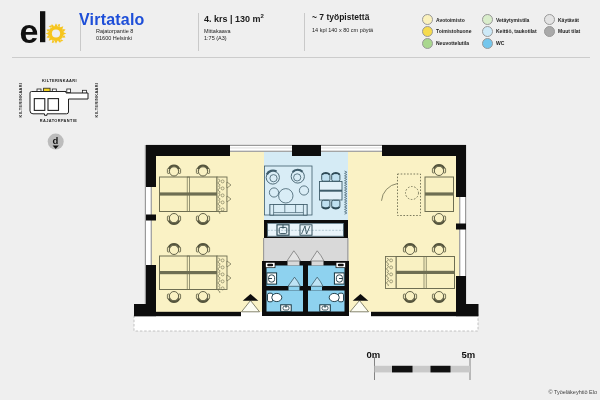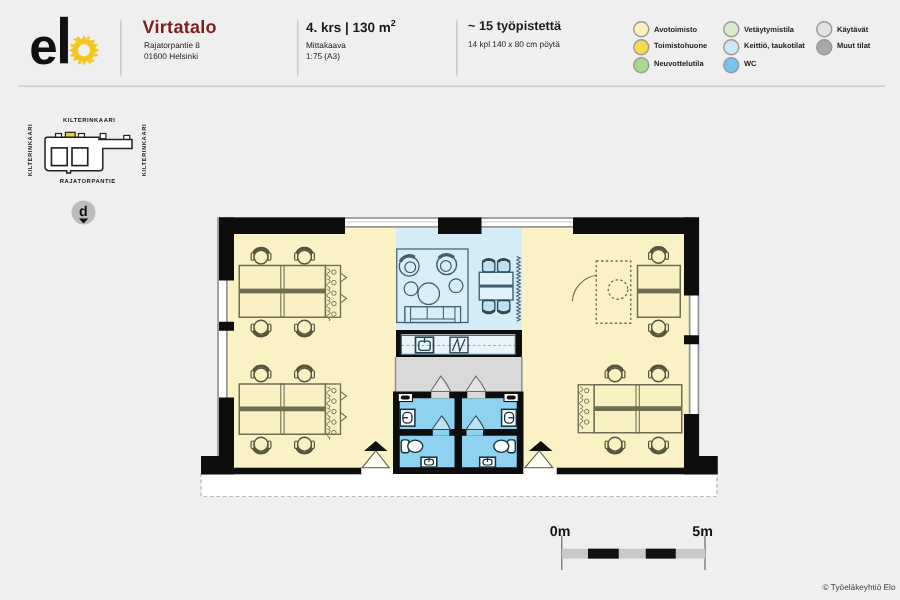--- a/index.html
+++ b/index.html
@@ -31,37 +31,37 @@
       <path d="M46.5,37.5 l2,-2.4 1.4,2.8 z"></path>
       <path d="M65.5,29.5 l-2,2.4 -1.4,-2.8 z"></path>
     </g>
     <circle cx="56" cy="33.5" r="7.6"></circle>
   </g>
   <circle cx="56" cy="33.5" r="4.1" fill="#efefef"></circle>
 </svg>
 
 <div class="abs" style="left:80px;top:13px;width:1px;height:38px;background:#c9c9c9"></div>
 
-<div class="abs" style="left:95px;top:11px;font-size:12px;font-weight:bold;color:#7f1d1d;letter-spacing:0.2px">Virtatalo</div>
+<div class="abs" style="left:79px;top:11px;font-size:16px;font-weight:bold;color:#1d4ed8;letter-spacing:0.2px">Virtatalo</div>
 
 <div class="abs" style="left:96px;top:27.5px;font-size:5.5px;color:#222">Rajatorpantie 8</div>
 
 <div class="abs" style="left:96px;top:34.5px;font-size:5.5px;color:#222">01600 Helsinki</div>
 
 <div class="abs" style="left:198px;top:13px;width:1px;height:38px;background:#c9c9c9"></div>
 
 <div class="abs" style="left:204px;top:13px;font-size:9px;font-weight:bold;color:#1a1a1a">4. krs | 130 m<sup style="font-size:6px">2</sup></div>
 
 <div class="abs" style="left:204px;top:28px;font-size:5.5px;color:#222">Mittakaava</div>
 
 <div class="abs" style="left:204px;top:35px;font-size:5.5px;color:#222">1:75 (A3)</div>
 
 <div class="abs" style="left:304px;top:13px;width:1px;height:38px;background:#c9c9c9"></div>
 
-<div class="abs" style="left:312px;top:12px;font-size:8.5px;font-weight:bold;color:#1a1a1a">~ 15 työpistettä</div>
+<div class="abs" style="left:312px;top:12px;font-size:8.5px;font-weight:bold;color:#1a1a1a">~ 7 työpistettä</div>
 
 <div class="abs" style="left:312px;top:26.5px;font-size:5.5px;color:#222">14 kpl 140 x 80 cm pöytä</div>
 
 <div class="abs" style="left:422px;top:13.8px;width:9.2px;height:9.2px;border-radius:50%;background:#faf1bc;border:0.7px solid #999"></div>
 <div class="abs" style="left:436px;top:16.5px;font-size:5px;font-weight:bold;color:#222">Avotoimisto</div>
 
 <div class="abs" style="left:422px;top:25.7px;width:9.2px;height:9.2px;border-radius:50%;background:#f6db4d;border:0.7px solid #999"></div>
 <div class="abs" style="left:436px;top:28px;font-size:5px;font-weight:bold;color:#222">Toimistohuone</div>
 
 <div class="abs" style="left:422px;top:37.6px;width:9.2px;height:9.2px;border-radius:50%;background:#a9d78e;border:0.7px solid #999"></div>

